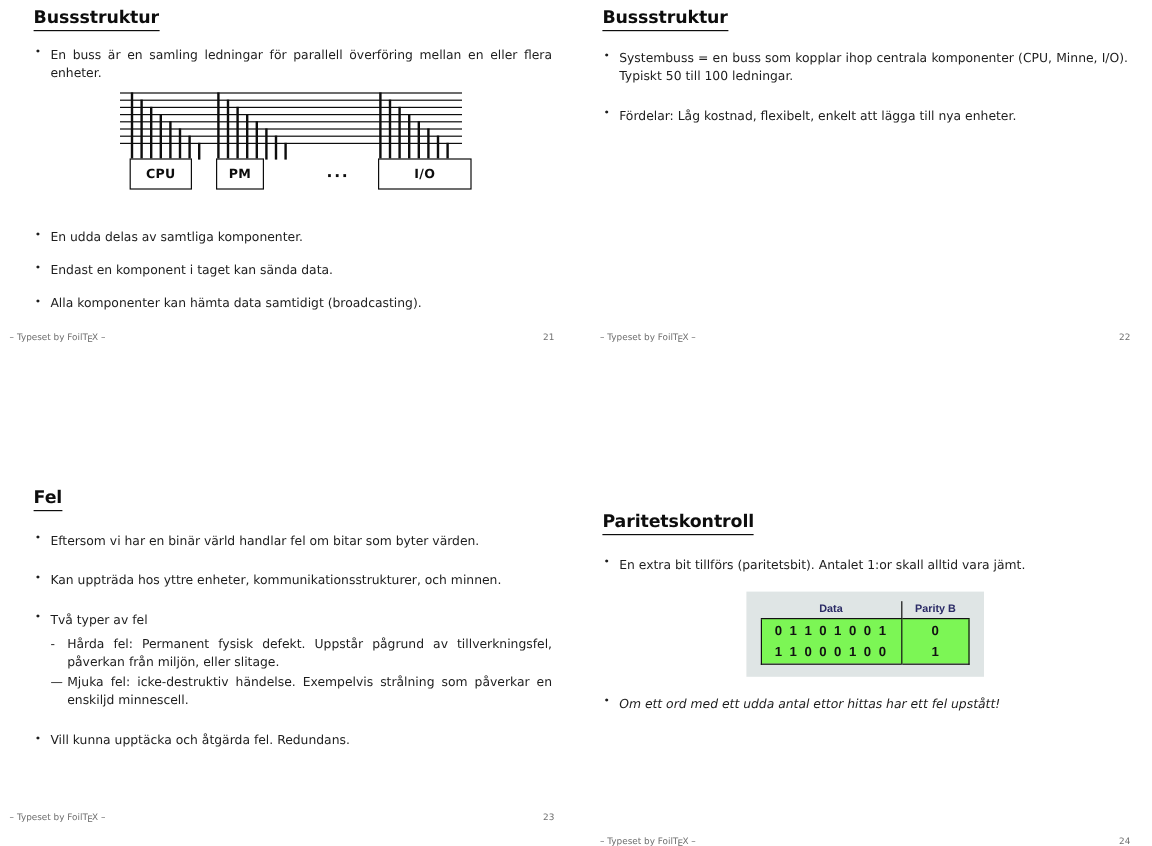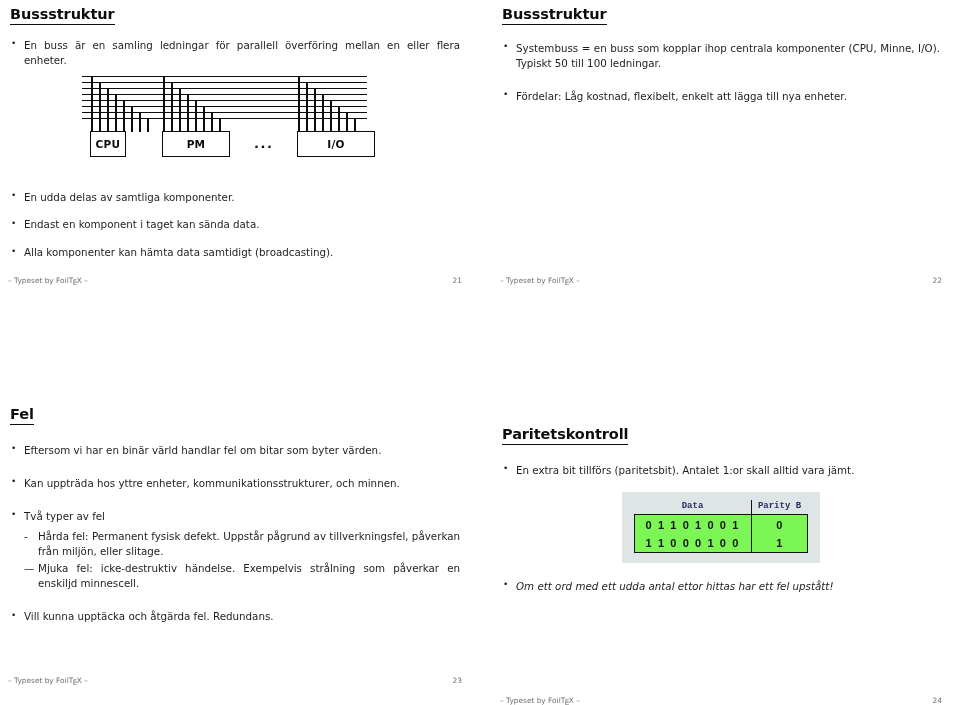--- a/index.html
+++ b/index.html
@@ -29,21 +29,21 @@
   .slide-tr { left: 480px; top: 0px; }
   .slide-bl { left: 0px;   top: 400px; }
   .slide-br { left: 480px; top: 380px; margin-top: 40px; }
 
   .slide-body {
     position: absolute;
     left: 0;
     right: 0;
     top: 0;
     bottom: 28px;
-    padding: 4px 10px 0 10px;
+    padding: 4px 10px 0 28px;
     box-sizing: border-box;
   }
   .slide-tr .slide-body,
   .slide-br .slide-body { padding-left: 22px; }
 
   .title {
     font-size: 14.5px;
     font-weight: 600;
     letter-spacing: -0.1px;
     color: #0d0d0d;
@@ -185,21 +185,21 @@
     padding: 8px 12px 10px 12px;
     box-sizing: border-box;
   }
   .parity-table {
     border-collapse: collapse;
   }
   .parity-table th {
     font-size: 9px;
     font-weight: bold;
     color: #2b2b66;
-    font-family: Liberation Mono, monospace;
+    font-family: Liberation Sans, sans-serif;
     padding: 1px 6px 3px 6px;
     border-bottom: 1.6px solid #111111;
     background: transparent;
   }
   .parity-table th.col-data   { min-width: 104px; }
   .parity-table th.col-parity {
     min-width: 44px;
     border-left: 1.6px solid #111111;
   }
   .parity-table td {
@@ -265,22 +265,22 @@
 
         <div class="drop" style="left:216px; top:0px;  height:56px;"></div>
         <div class="drop" style="left:224px; top:6px;  height:50px;"></div>
         <div class="drop" style="left:232px; top:12px; height:44px;"></div>
         <div class="drop" style="left:240px; top:18px; height:38px;"></div>
         <div class="drop" style="left:248px; top:24px; height:32px;"></div>
         <div class="drop" style="left:256px; top:30px; height:26px;"></div>
         <div class="drop" style="left:264px; top:36px; height:20px;"></div>
         <div class="drop" style="left:272px; top:42px; height:14px;"></div>
 
-        <div class="chipbox" style="left:8px; top:55px; width:36px;">CPU</div>
-        <div class="chipbox" style="left:80px; top:55px; width:68px;">PM</div>
+        <div class="chipbox" style="left:8px; top:55px; width:52px;">CPU</div>
+        <div class="chipbox" style="left:80px; top:55px; width:40px;">PM</div>
         <div class="ellipsis" style="left:172px; top:64px;">···</div>
         <div class="chipbox" style="left:215px; top:55px; width:78px;">I/O</div>
       </div>
 
       <ul class="bullets" style="margin-top:14px;">
         <li>En udda delas av samtliga komponenter.</li>
         <li>Endast en komponent i taget kan sända data.</li>
         <li>Alla komponenter kan hämta data samtidigt (broadcasting).</li>
       </ul>
     </div>

